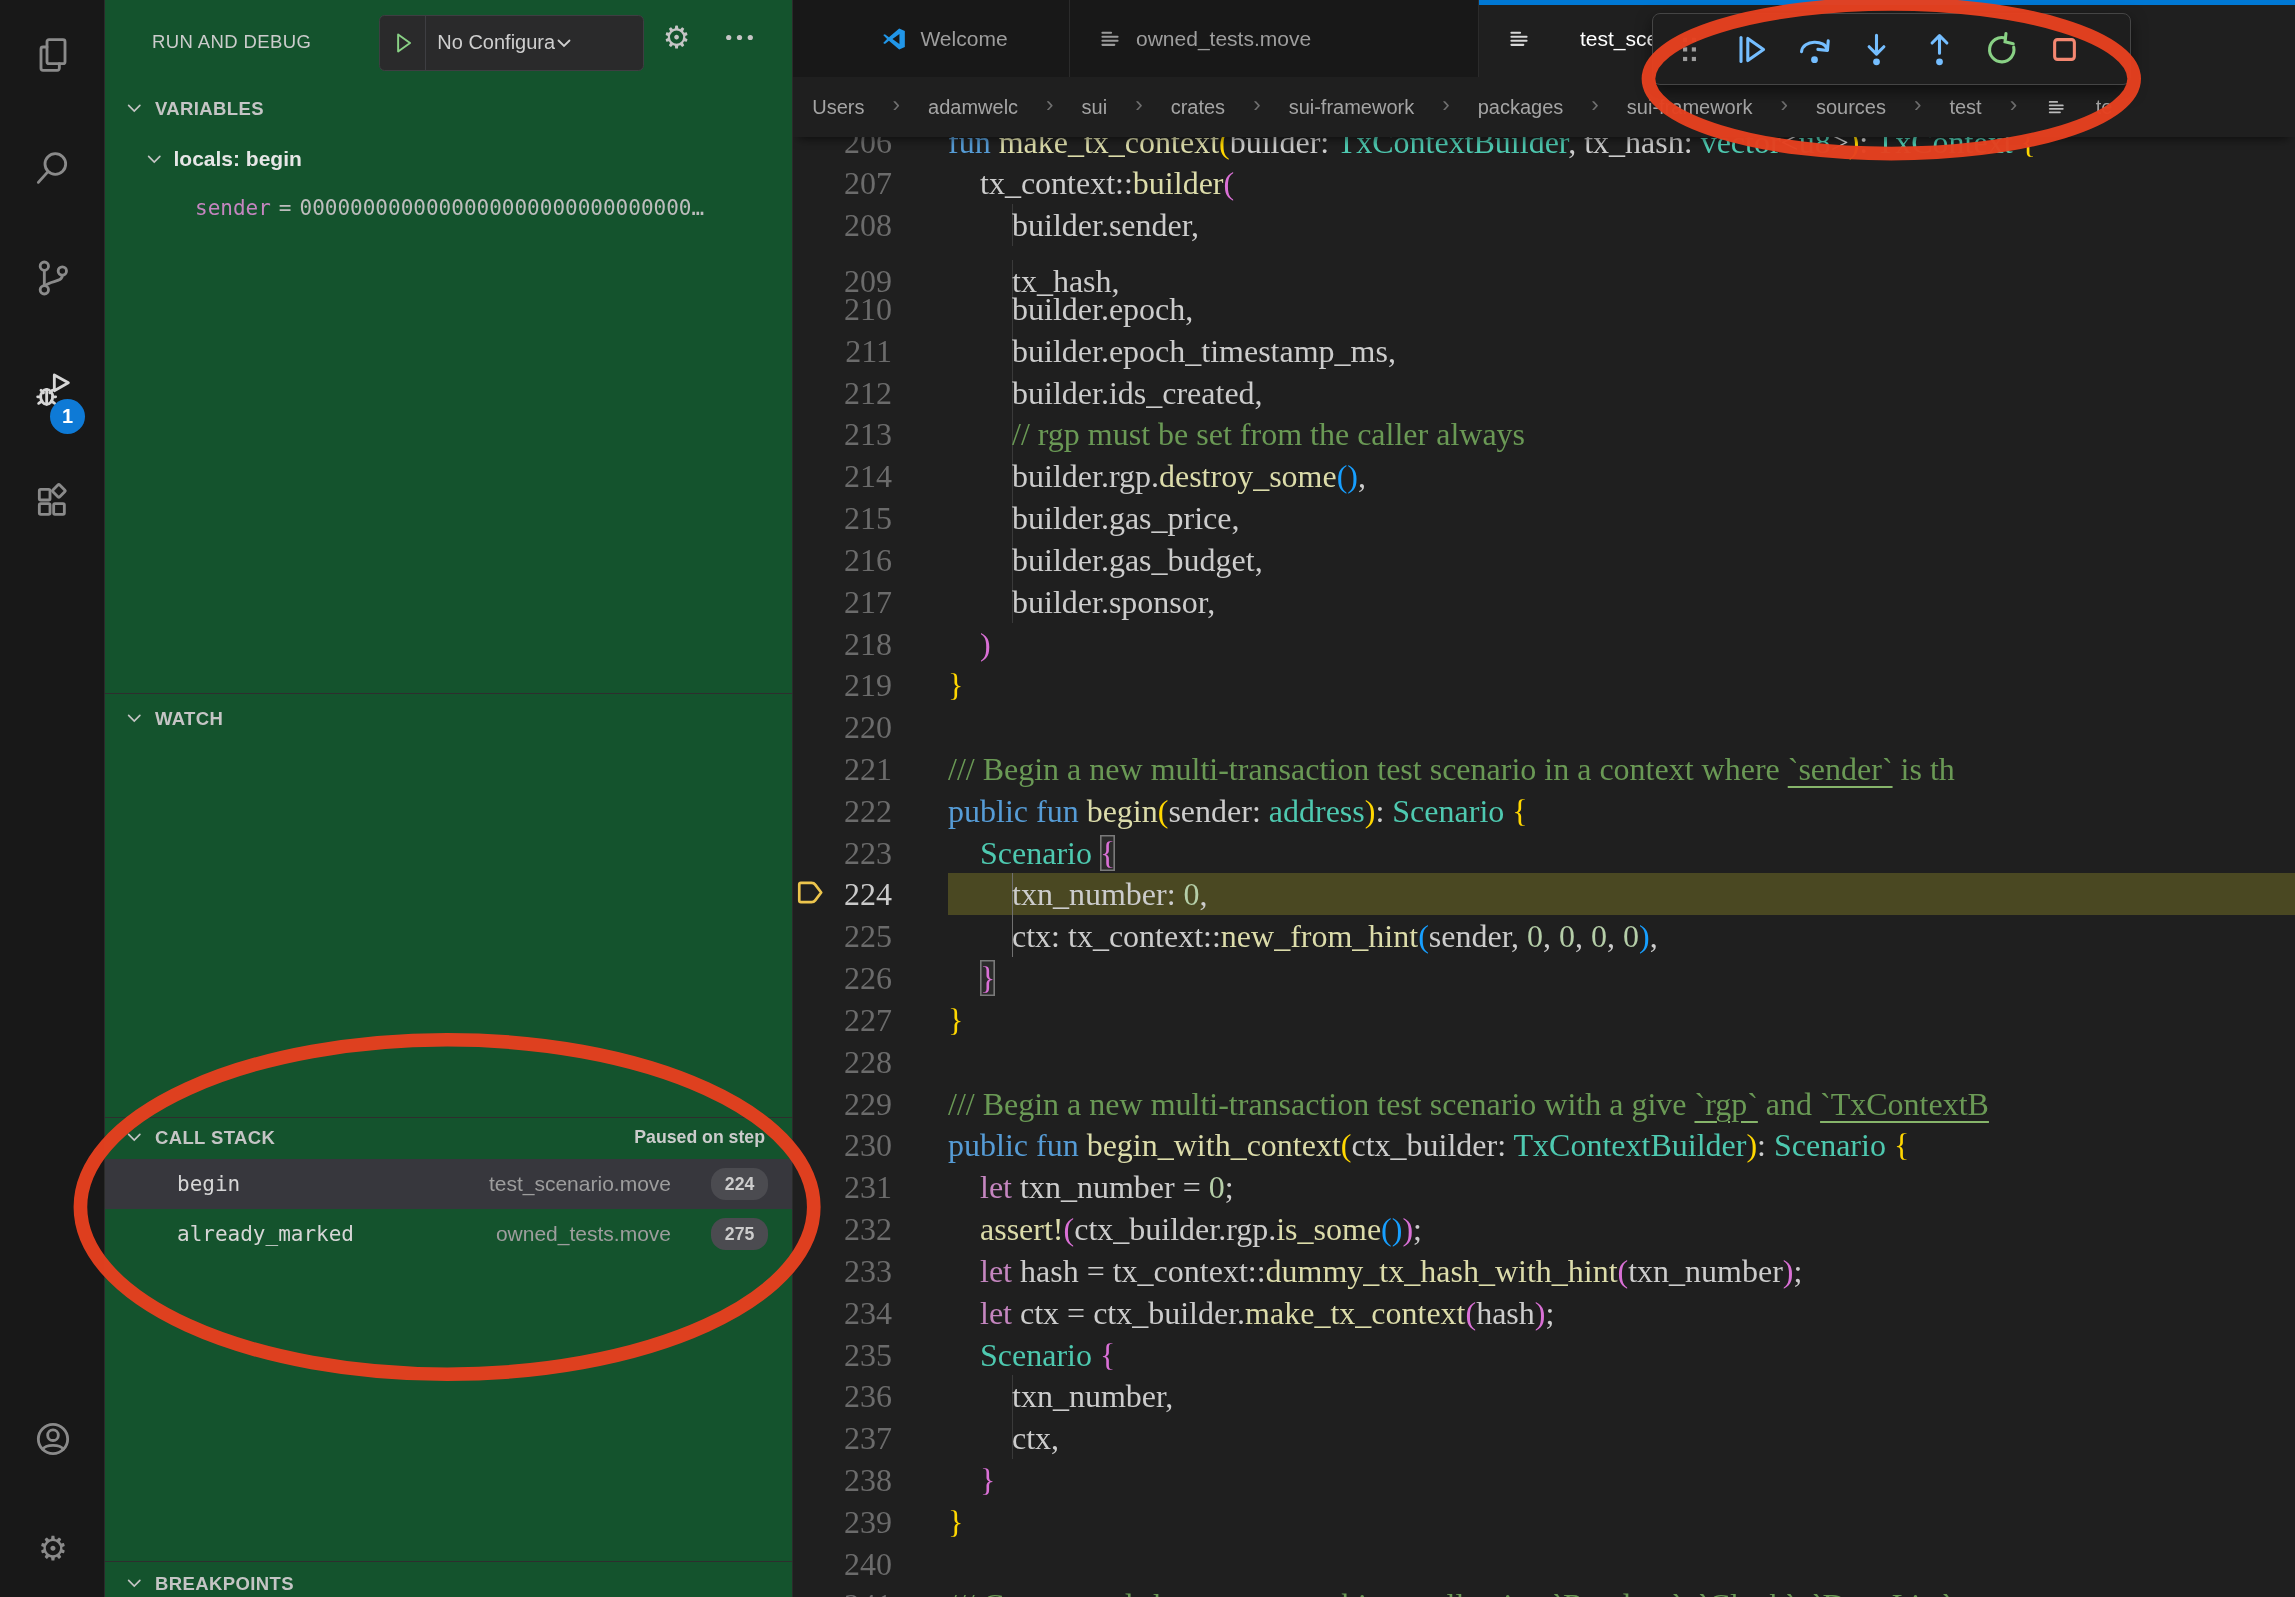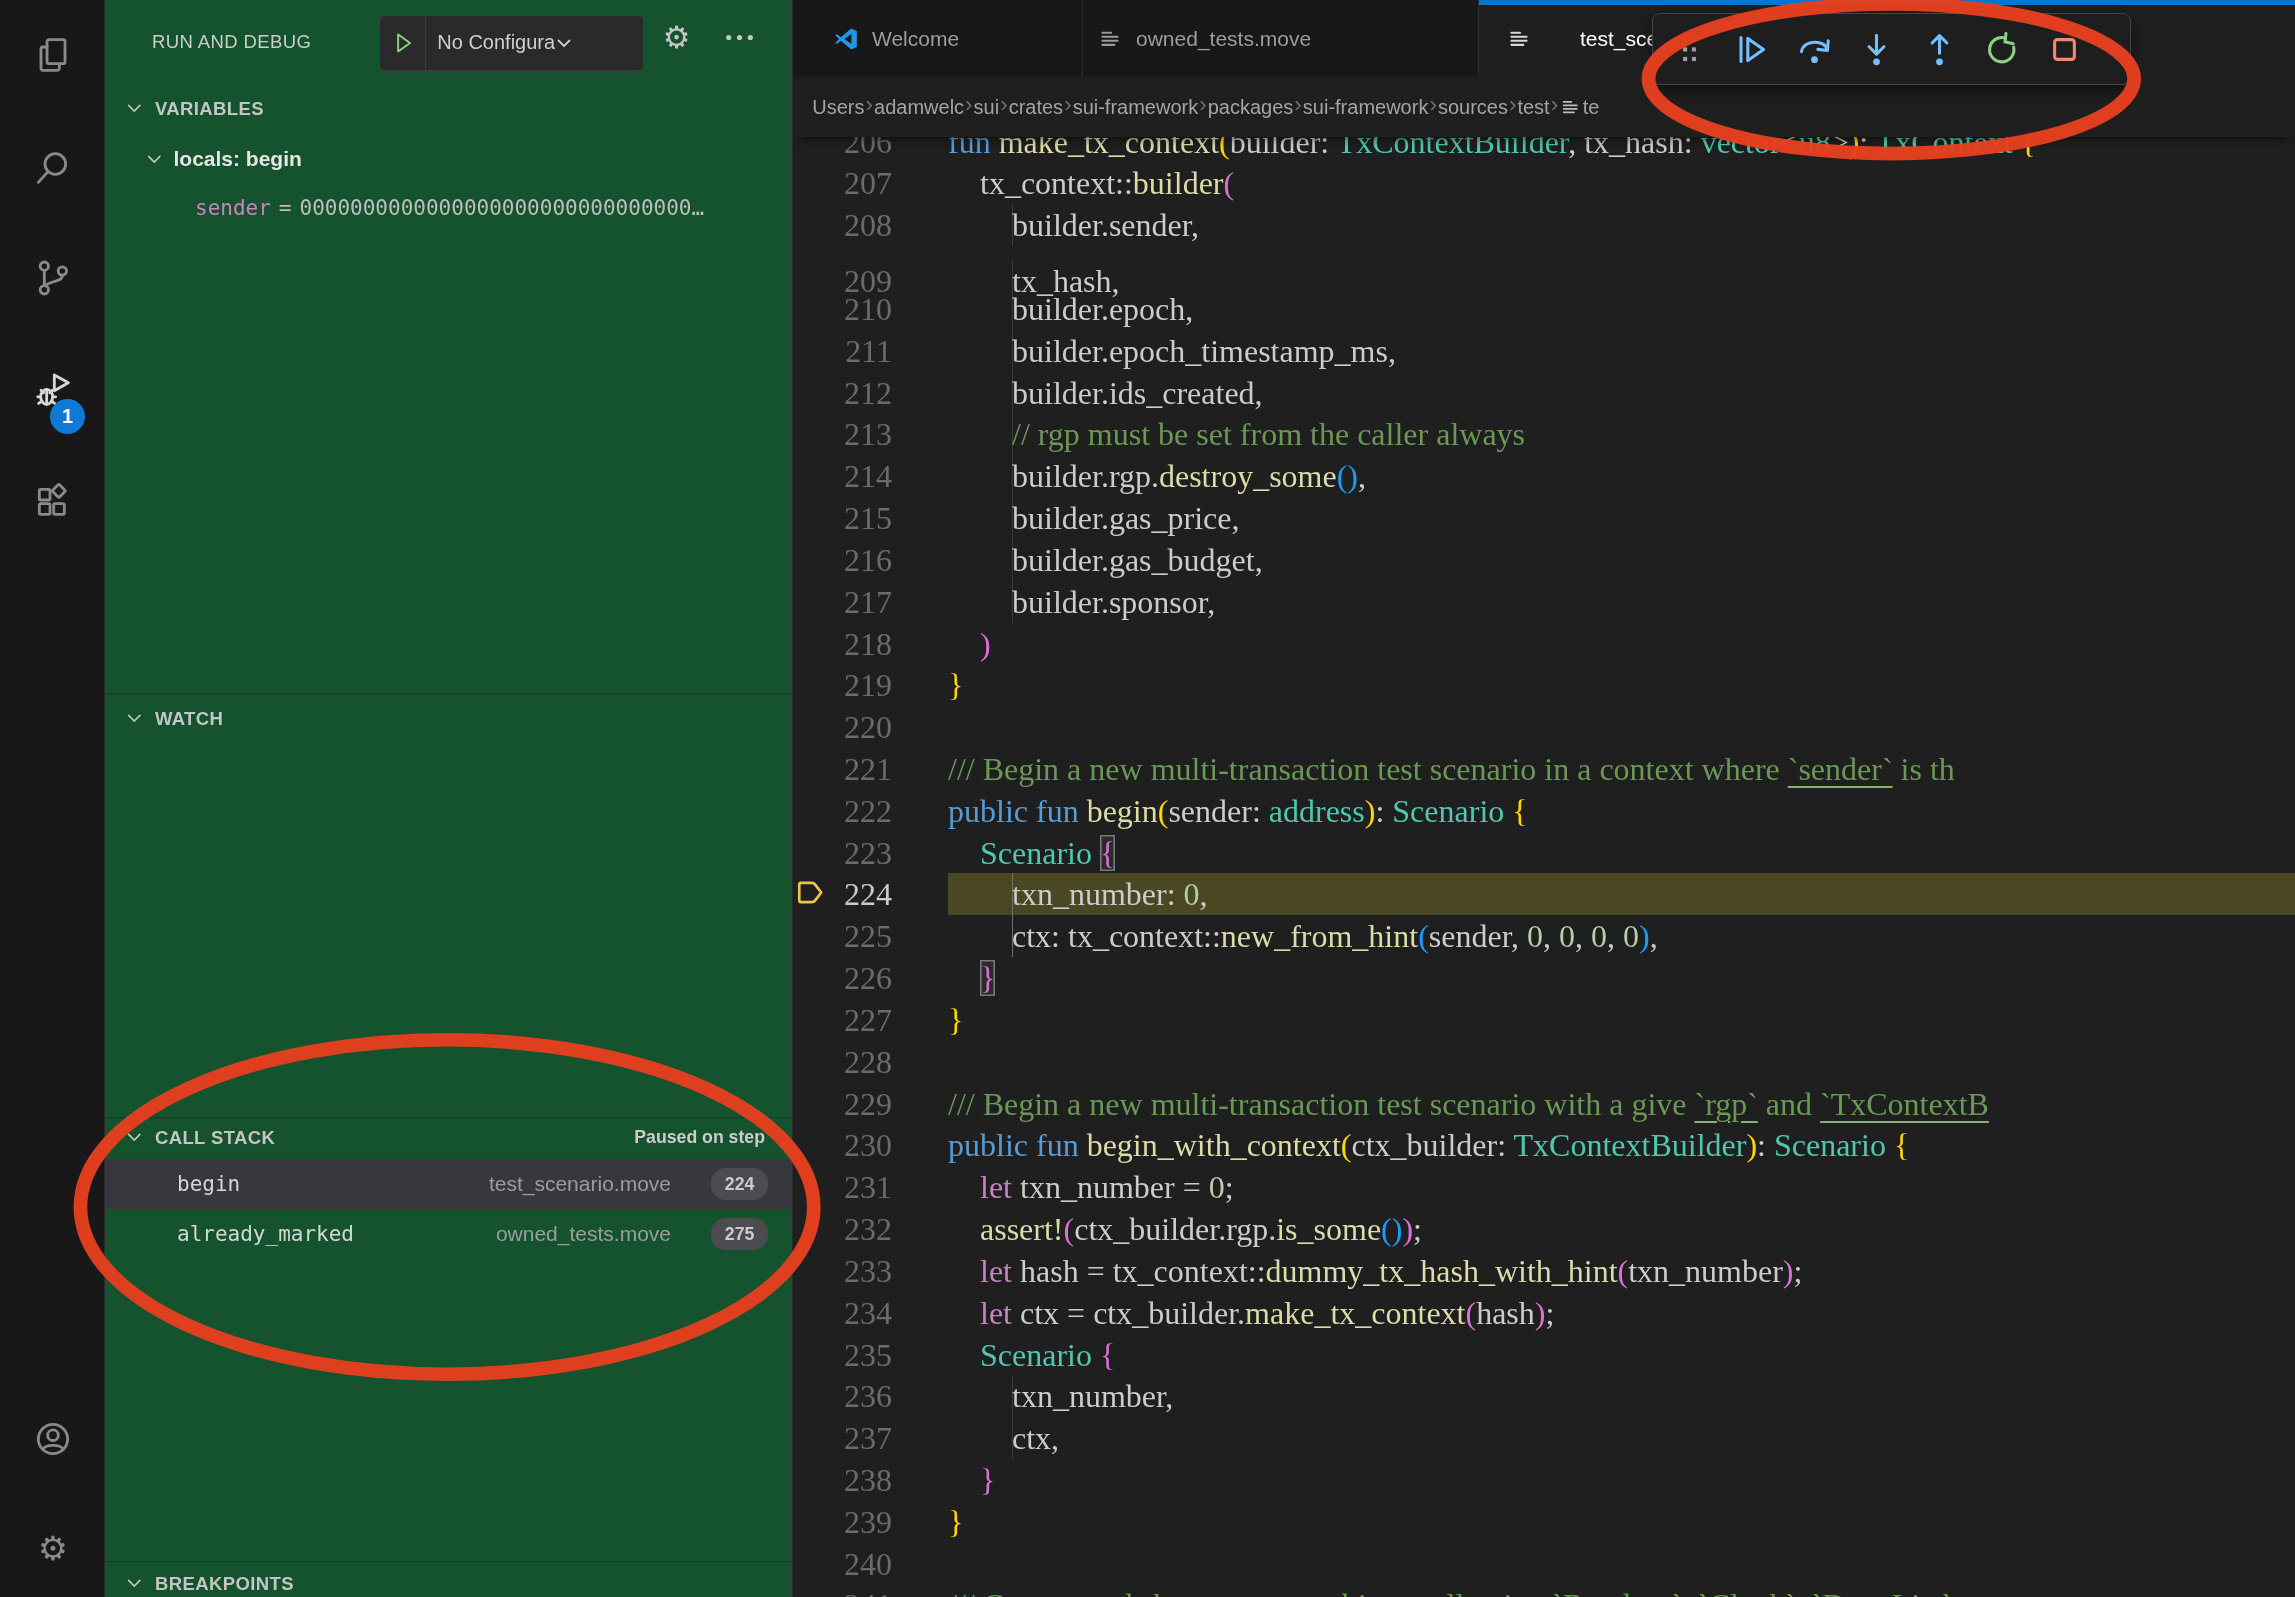--- a/index.html
+++ b/index.html
@@ -55,21 +55,21 @@
   .tab{position:absolute;top:0;height:77px;display:flex;align-items:center;padding-left:27px;gap:13px;border-right:0.8px solid #2b2b2b;box-sizing:border-box;}
   .tab .ticon{display:flex;color:#9a9a9a;}
   .tab .ticon svg{width:26px;height:26px;}
   .tab-label{font-size:21px;color:#9d9d9d;white-space:nowrap;}
   .tab.active{background:#1f1f1f;}
   .tab.active .tab-label{color:#ffffff;margin-left:35px;}
   .tab.active .ticon{color:#d8d8d8;}
   .stripe{position:absolute;top:0;height:4.8px;background:#0078d4;}
 
   #breadcrumb{position:absolute;top:77px;left:0;right:0;height:60px;background:#1f1f1f;display:flex;align-items:center;
-    padding-left:19.3px;gap:1px;z-index:5;box-shadow:0 8px 9.7px -5.6px rgba(0,0,0,.6);white-space:nowrap;overflow:hidden;}
+    padding-left:19.3px;gap:28px;z-index:5;box-shadow:0 8px 9.7px -5.6px rgba(0,0,0,.6);white-space:nowrap;overflow:hidden;}
   .bc-item{font-size:20px;color:#a4a4a4;}
   .bc-sep{font-size:22.5px;color:#6f6f6f;line-height:1;padding-bottom:3.2px;}
   .bc-fileicon{display:flex;color:#bdbdbd;}
   .bc-fileicon svg{width:22.5px;height:22.5px;}
 
   #code{position:absolute;top:0;left:0;right:0;bottom:0;font-family:Liberation Serif, serif;font-size:32px;z-index:1;}
   .row{position:absolute;left:0;right:0;height:42px;line-height:42px;}
   .cur-bg{position:absolute;left:155px;right:0;top:0;height:100%;background:#4a4822;}
   .gut{position:absolute;left:0;width:99px;text-align:right;color:#6b6b6b;}
   .row.cur .gut{color:#cacaca;}
@@ -417,21 +417,21 @@
         <div class="row" style="top: 1543px;">
           <span class="gut">240</span>
           <span class="content"></span>
         </div>
         <div class="row" style="top: 1584px;">
           <span class="gut">241</span>
           <span class="content"><span class="t-cm">/// Creates and shares system objects, allowing </span><span class="t-cmu">`Random`</span><span class="t-cm">, </span><span class="t-cmu">`Clock`</span><span class="t-cm">, </span><span class="t-cmu">`DenyList`</span></span>
         </div>
       </div>
     <div id="tabbar">
-        <div class="tab" style="left: 13px; width: 277px;">
+        <div class="tab" style="left: 0px; width: 277px; justify-content: center;">
           <span class="ticon">
             <svg viewBox="0 0 24 24">
               <path fill="#2196e8" fill-rule="evenodd" d="M16.8 2.2 L7.3 10.3 L3.6 7.5 L2 8.3 L5.6 12 L2 15.7 L3.6 16.5 L7.3 13.7 L16.8 21.8 L22 19.3 V4.7 Z M17 7.4 V16.6 L10.6 12 Z"></path>
             </svg>
           </span>
           <span class="tab-label">Welcome</span>
         </div>
         <div class="tab" style="left: 277px; width: 409px;">
           <span class="ticon">
             <svg viewBox="0 0 24 24" fill="none" stroke="currentColor" stroke-width="1.7" stroke-linecap="round" stroke-linejoin="round">

